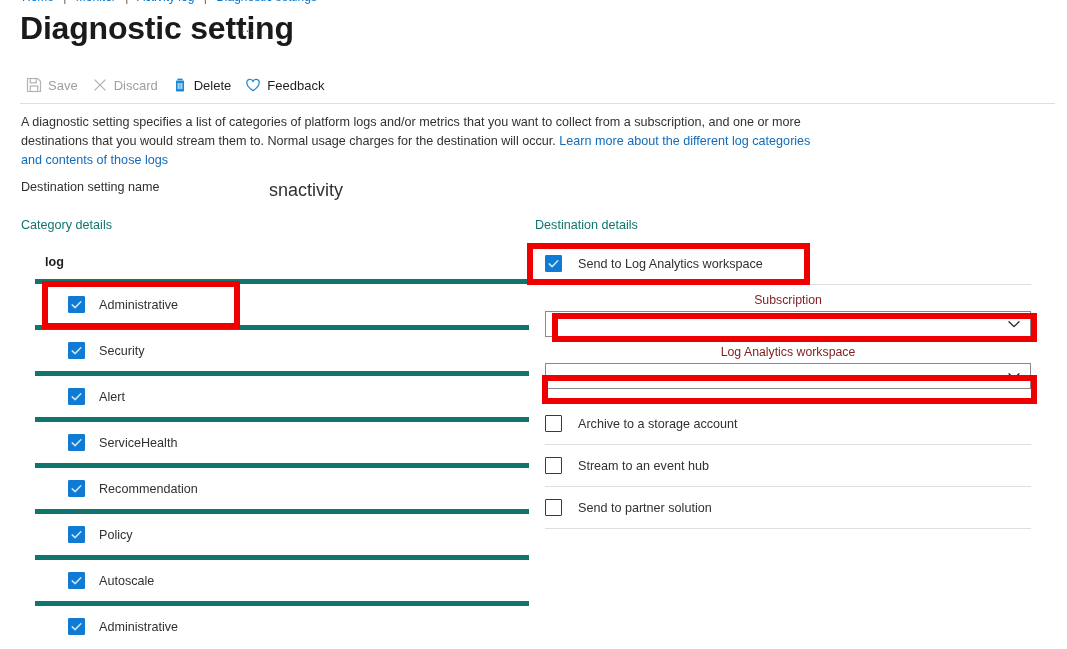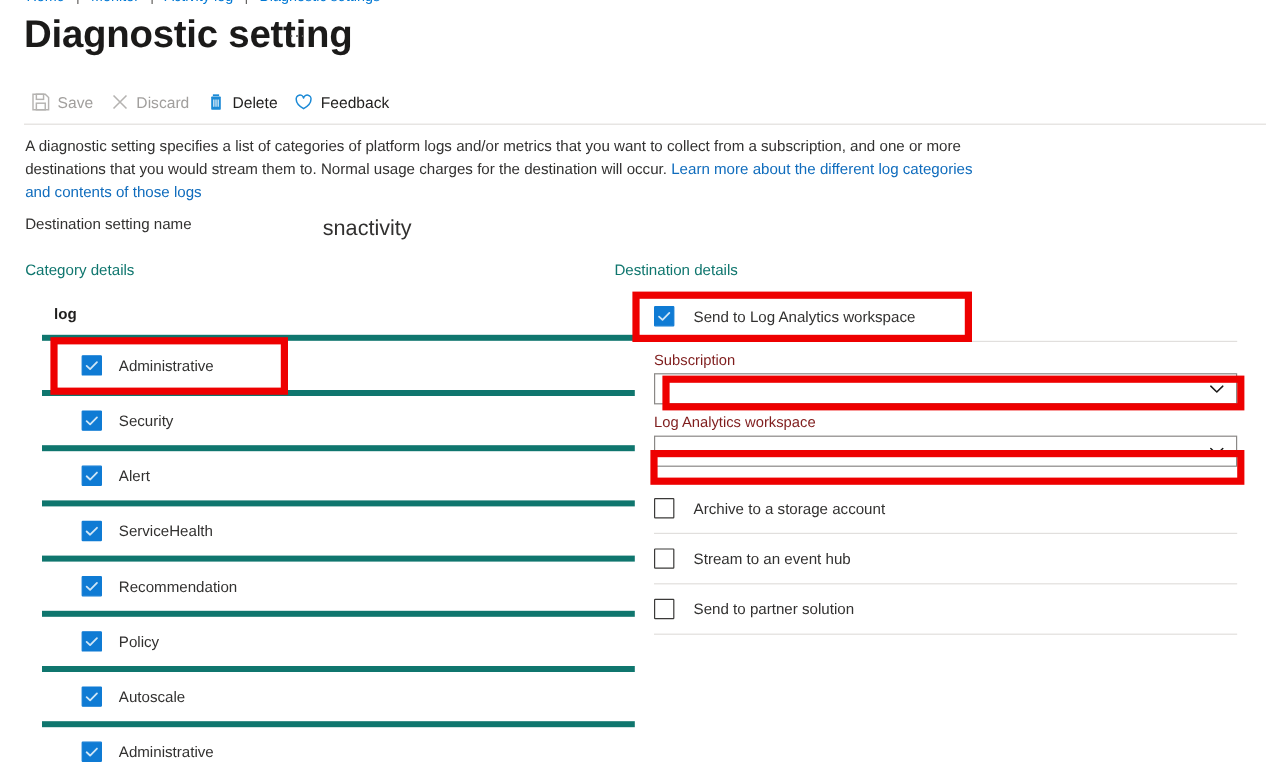--- a/index.html
+++ b/index.html
@@ -119,21 +119,21 @@
   }
 
   
   .sec-head {
     position: absolute;
     font-size: 12.6px;
     color: #0f766e;
     white-space: nowrap;
   }
   .sec-head.left  { left: 21px;  top: 218px; }
-  .sec-head.right { left: 512px; top: 218px; }
+  .sec-head.right { left: 535px; top: 218px; }
 
   
   .cat-col {
     position: absolute;
     left: 35px;
     top: 255px;
     width: 494px;
   }
   .cat-group-title {
     font-size: 12.6px;
@@ -155,20 +155,21 @@
     margin-left: 14px;
     white-space: nowrap;
   }
 
   
   .dest-col {
     position: absolute;
     left: 545px;
     top: 243px;
     width: 486px;
+    text-align: center;
   }
   .dest-row {
     display: flex;
     align-items: center;
     height: 42px;
     box-sizing: border-box;
   }
   .dest-row.ruled { border-bottom: 1px solid #e1dfdd; }
   .dest-label {
     font-size: 12.6px;

